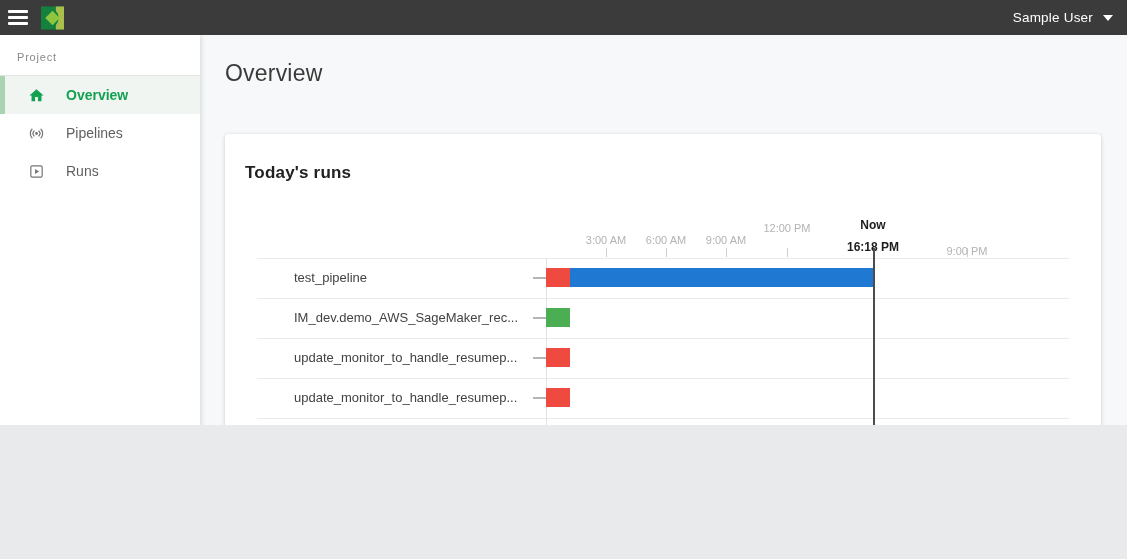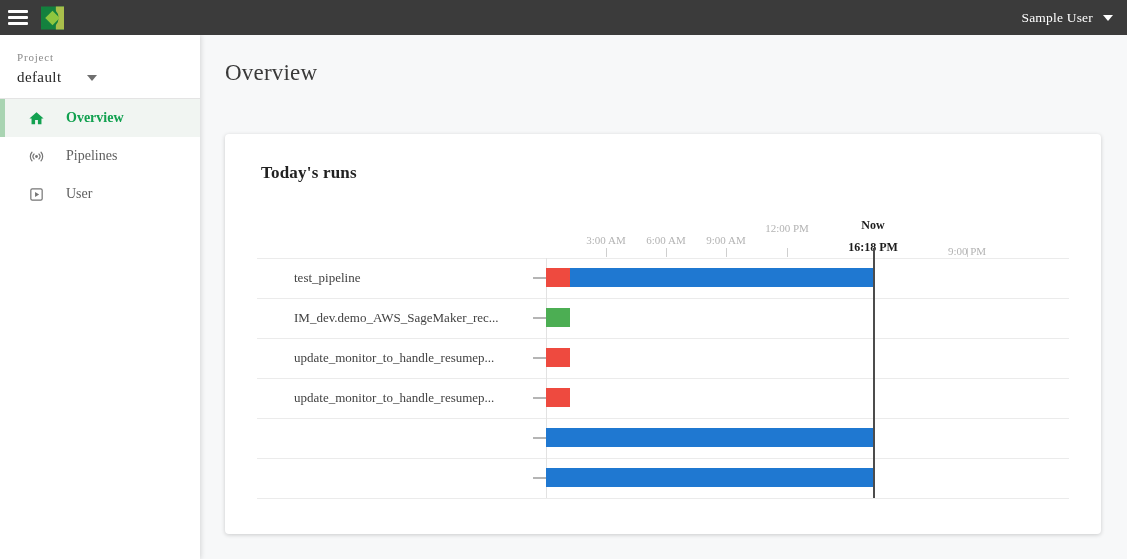--- a/index.html
+++ b/index.html
@@ -1,19 +1,19 @@
 <!DOCTYPE html>
 <html><head>
 <meta charset="utf-8">
 <style>
   * { margin:0; padding:0; box-sizing:border-box; }
   html,body { background:#e9eaeb; }
   #app {
-    position:relative; width:1127px; height:559px; overflow:hidden;
-    background:#fde047; font-family:Liberation Serif, serif;
+    position:relative; width:1127px; height:425px; overflow:hidden;
+    background:#fde047; font-family:Liberation Sans, sans-serif;
     -webkit-font-smoothing:antialiased;
   }
 
   
   .topbar {
     position:absolute; left:0; top:0; width:1127px; height:35px;
     background:#3b3b3b; display:flex; align-items:center; z-index:30;
   }
   .hamburger { width:20px; height:15px; margin-left:8px; display:flex; flex-direction:column; justify-content:space-between; cursor:pointer; }
   .hamburger span { display:block; height:2.6px; background:#fff; border-radius:1px; }
@@ -52,21 +52,21 @@
   .nav-item.selected .nav-text { color:#12a150; font-weight:bold; }
   .section-label { margin:20px 0 6px 17px; font-size:14px; color:#757575; }
 
   
   .main { position:absolute; left:200px; top:35px; width:927px; height:524px; background:#f7f8f9; }
   .page-title { position:absolute; left:25px; top:25px; font-size:23px; color:#3a3a3a; letter-spacing:.2px; }
   .card {
     position:absolute; left:25px; top:99px; width:876px; height:400px;
     background:#fff; border-radius:4px; box-shadow:0 1px 4px rgba(0,0,0,.18);
   }
-  .card-title { position:absolute; left:36px; top:29px; font-size:17px; font-weight:bold; color:#212121; letter-spacing:.2px; }
+  .card-title { position:absolute; left:20px; top:29px; font-size:17px; font-weight:bold; color:#212121; letter-spacing:.2px; }
 
   
   .chart { position:absolute; left:0; top:0; right:0; bottom:0; }
   .chart .sep { position:absolute; left:32px; width:812px; height:1px; background:#ebebeb; }
   .chart .plot-vline { position:absolute; width:1px; background:#e2e2e2; }
   .chart .tick { position:absolute; width:1px; height:9px; background:#cfcfcf; }
   .chart .tick-label {
     position:absolute; transform:translateX(-50%); font-size:11px; color:#b3b3b3; white-space:nowrap;
   }
   .chart .now-label, .chart .now-time {
@@ -100,24 +100,20 @@
     <div class="topbar-spacer"></div>
     <div class="user-menu">
       <span class="user-label">Sample User</span>
       <span class="caret-down-white"></span>
     </div>
   </div>
 
   <div class="sidebar">
     <div class="project-block">
       <div class="project-label">Project</div>
-      <div class="project-select">
-        <span class="project-value">default</span>
-        <span class="caret-down-gray"></span>
-      </div>
     </div>
     <div class="sidebar-divider"></div>
 
     <div class="nav-item selected">
       <svg class="nav-icon" viewBox="0 0 24 24">
         <path d="M10 20v-6h4v6h5v-8h3L12 3 2 12h3v8z" fill="#12a150"></path>
       </svg>
       <span class="nav-text">Overview</span>
     </div>
 
@@ -131,21 +127,21 @@
         <path d="M18.4 6 a9 9 0 0 1 0 12"></path>
       </svg>
       <span class="nav-text">Pipelines</span>
     </div>
 
     <div class="nav-item">
       <svg class="nav-icon" viewBox="0 0 24 24" fill="none" stroke="#757575" stroke-width="1.7">
         <rect x="4" y="4" width="16" height="16" rx="2"></rect>
         <path d="M10 8.5 L15.7 12 L10 15.5 Z" fill="#757575" stroke="none"></path>
       </svg>
-      <span class="nav-text">User</span>
+      <span class="nav-text">Runs</span>
     </div>
   </div>
 
   <div class="main">
     <div class="page-title">Overview</div>
     <div class="card">
       <div class="card-title">Today's runs</div>
       <div class="chart">
           <div class="sep" style="top: 124px;"></div>
           <div class="sep" style="top: 164px;"></div>

